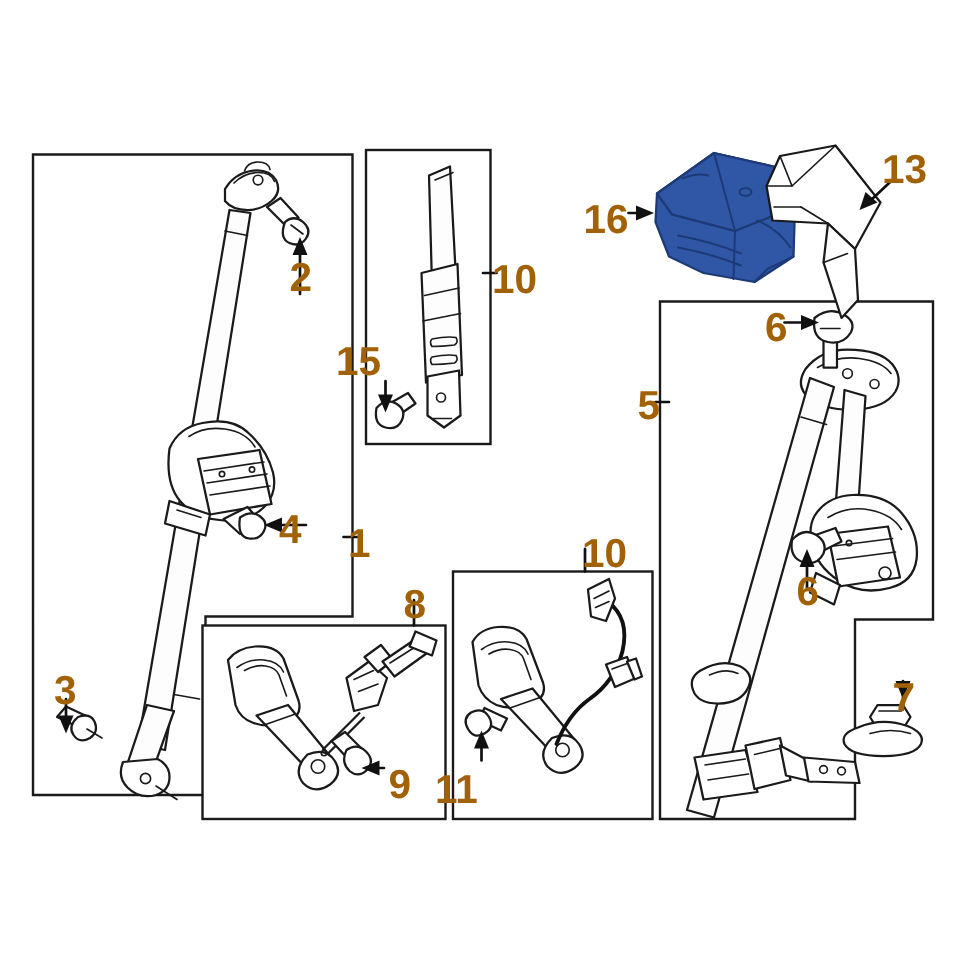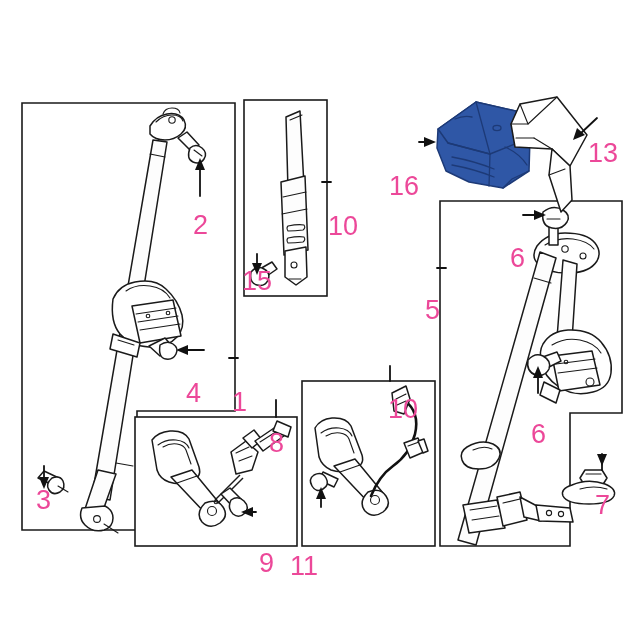--- a/index.html
+++ b/index.html
@@ -1,20 +1,20 @@
 <!DOCTYPE html>
 <html><head>
 <meta charset="utf-8">
 <style>
   html,body{margin:0;padding:0;background:#ffffff;}
   body{width:640px;height:640px;font-family:"Liberation Sans",sans-serif;overflow:hidden;}
   #stage{position:relative;width:640px;height:640px;background:#fff;}
   #stage svg{position:absolute;left:0;top:0;}
-  .lbl{position:absolute;font-family:"Liberation Sans",sans-serif;font-weight:400;color:#ec4899;
-       line-height:1;white-space:nowrap;margin-top:40px;}
+  .lbl{position:absolute;font-family:"Liberation Sans",sans-serif;font-weight:700;color:#a16207;
+       line-height:1;white-space:nowrap;}
   .lbl.n{font-size:27px;}
 </style>
 </head>
 <body>
 
 <div id="stage">
 
 <svg width="640" height="640" viewBox="0 0 640 640">
   <defs>
     <style>
@@ -283,15 +283,15 @@
 <div class="lbl n" style="left:510px;top:205px;">6</div>
 <div class="lbl n" style="left:531px;top:381px;">6</div>
 <div class="lbl n" style="left:595px;top:452px;">7</div>
 <div class="lbl n" style="left:269px;top:390px;">8</div>
 <div class="lbl n" style="left:259px;top:510px;">9</div>
 <div class="lbl n" style="left:388px;top:356px;">10</div>
 <div class="lbl n" style="left:290px;top:513px;">11</div>
 <div class="lbl n" style="left:389px;top:133px;">16</div>
 <div class="lbl n" style="left:588px;top:100px;">13</div>
 <div class="lbl n" style="left:328px;top:173px;">10</div>
-<div class="lbl n" style="left:242px;top:228px;">15</div>
+<div class="lbl n" style="left:224px;top:228px;">15</div>
 
 </div>
 
 </body></html>

